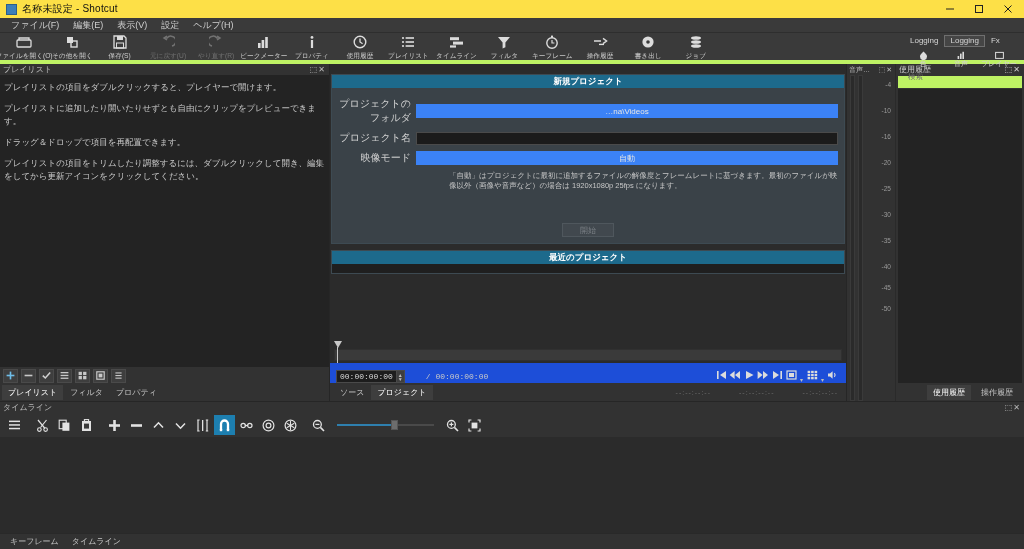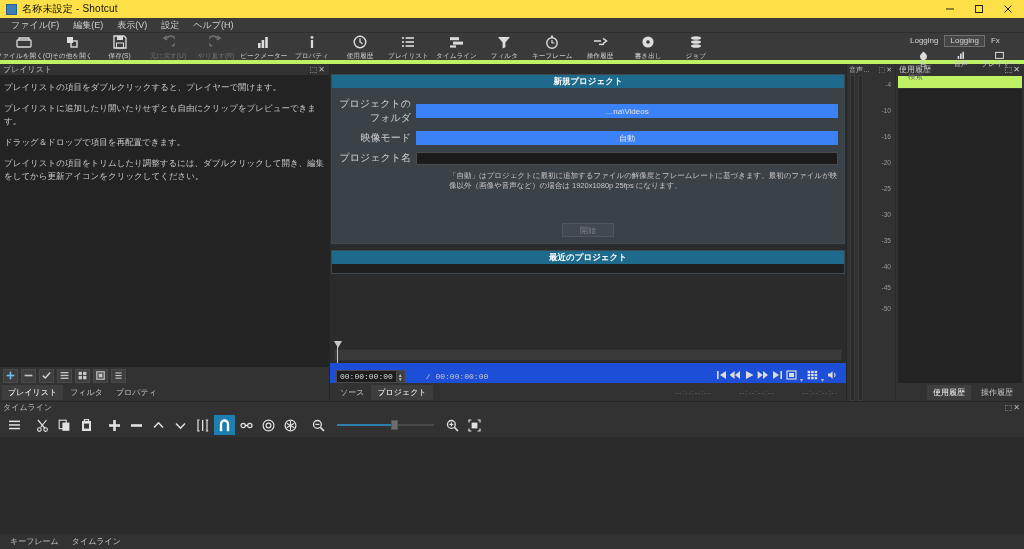--- a/index.html
+++ b/index.html
@@ -432,26 +432,26 @@
           <div class="sp-panel">
             <div class="sp-head">
               <span>新規プロジェクト</span>
             </div>
             <div class="sp-body">
               <div class="frow">
                 <div class="flabel">プロジェクトのフォルダ</div>
                 <div class="finput">…na\Videos</div>
               </div>
               <div class="frow">
+                <div class="flabel">プロジェクト名</div>
+                <div class="finput empty"></div>
+              </div>
+              <div class="frow">
                 <div class="flabel">映像モード</div>
                 <div class="finput">自動</div>
-              </div>
-              <div class="frow">
-                <div class="flabel">プロジェクト名</div>
-                <div class="finput empty"></div>
               </div>
               <div class="fdesc">「自動」はプロジェクトに最初に追加するファイルの解像度とフレームレートに基づきます。最初のファイルが映像以外（画像や音声など）の場合は 1920x1080p 25fps になります。</div>
               <div class="start-wrap">
                 <div class="sp-startbtn">開始</div>
               </div>
             </div>
           </div>
 
           <div class="sp-panel">
             <div class="sp-head">

